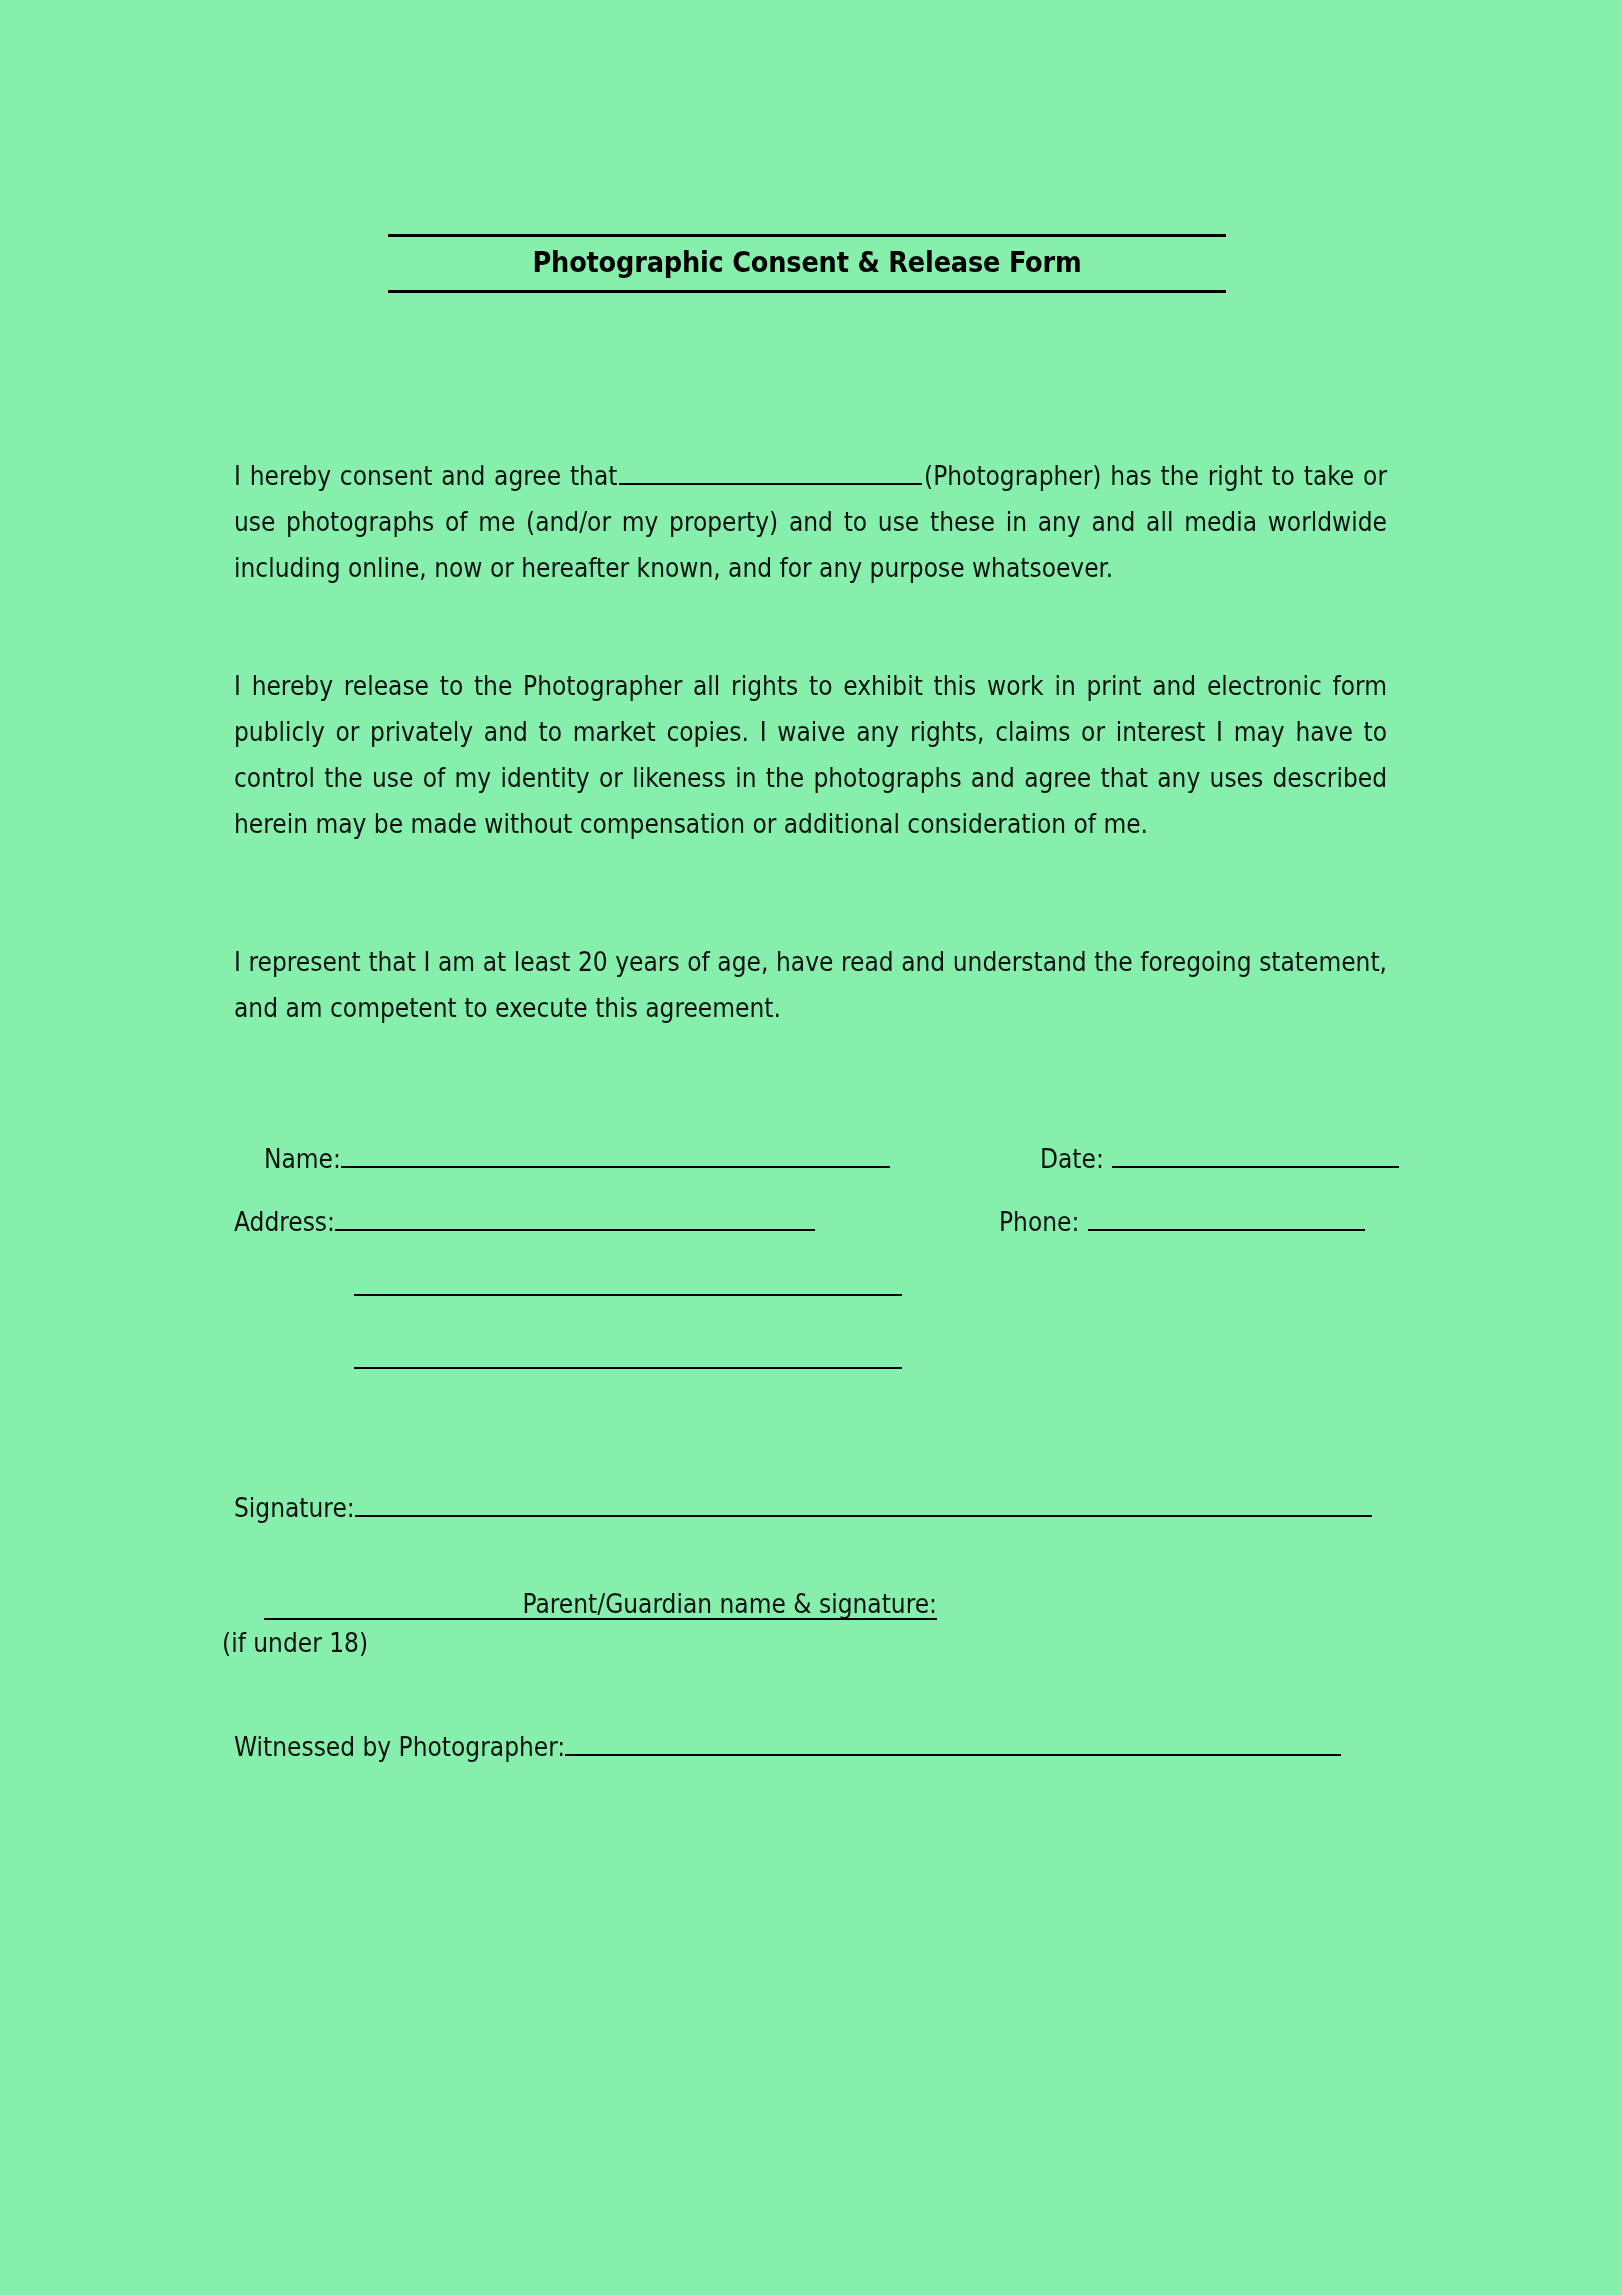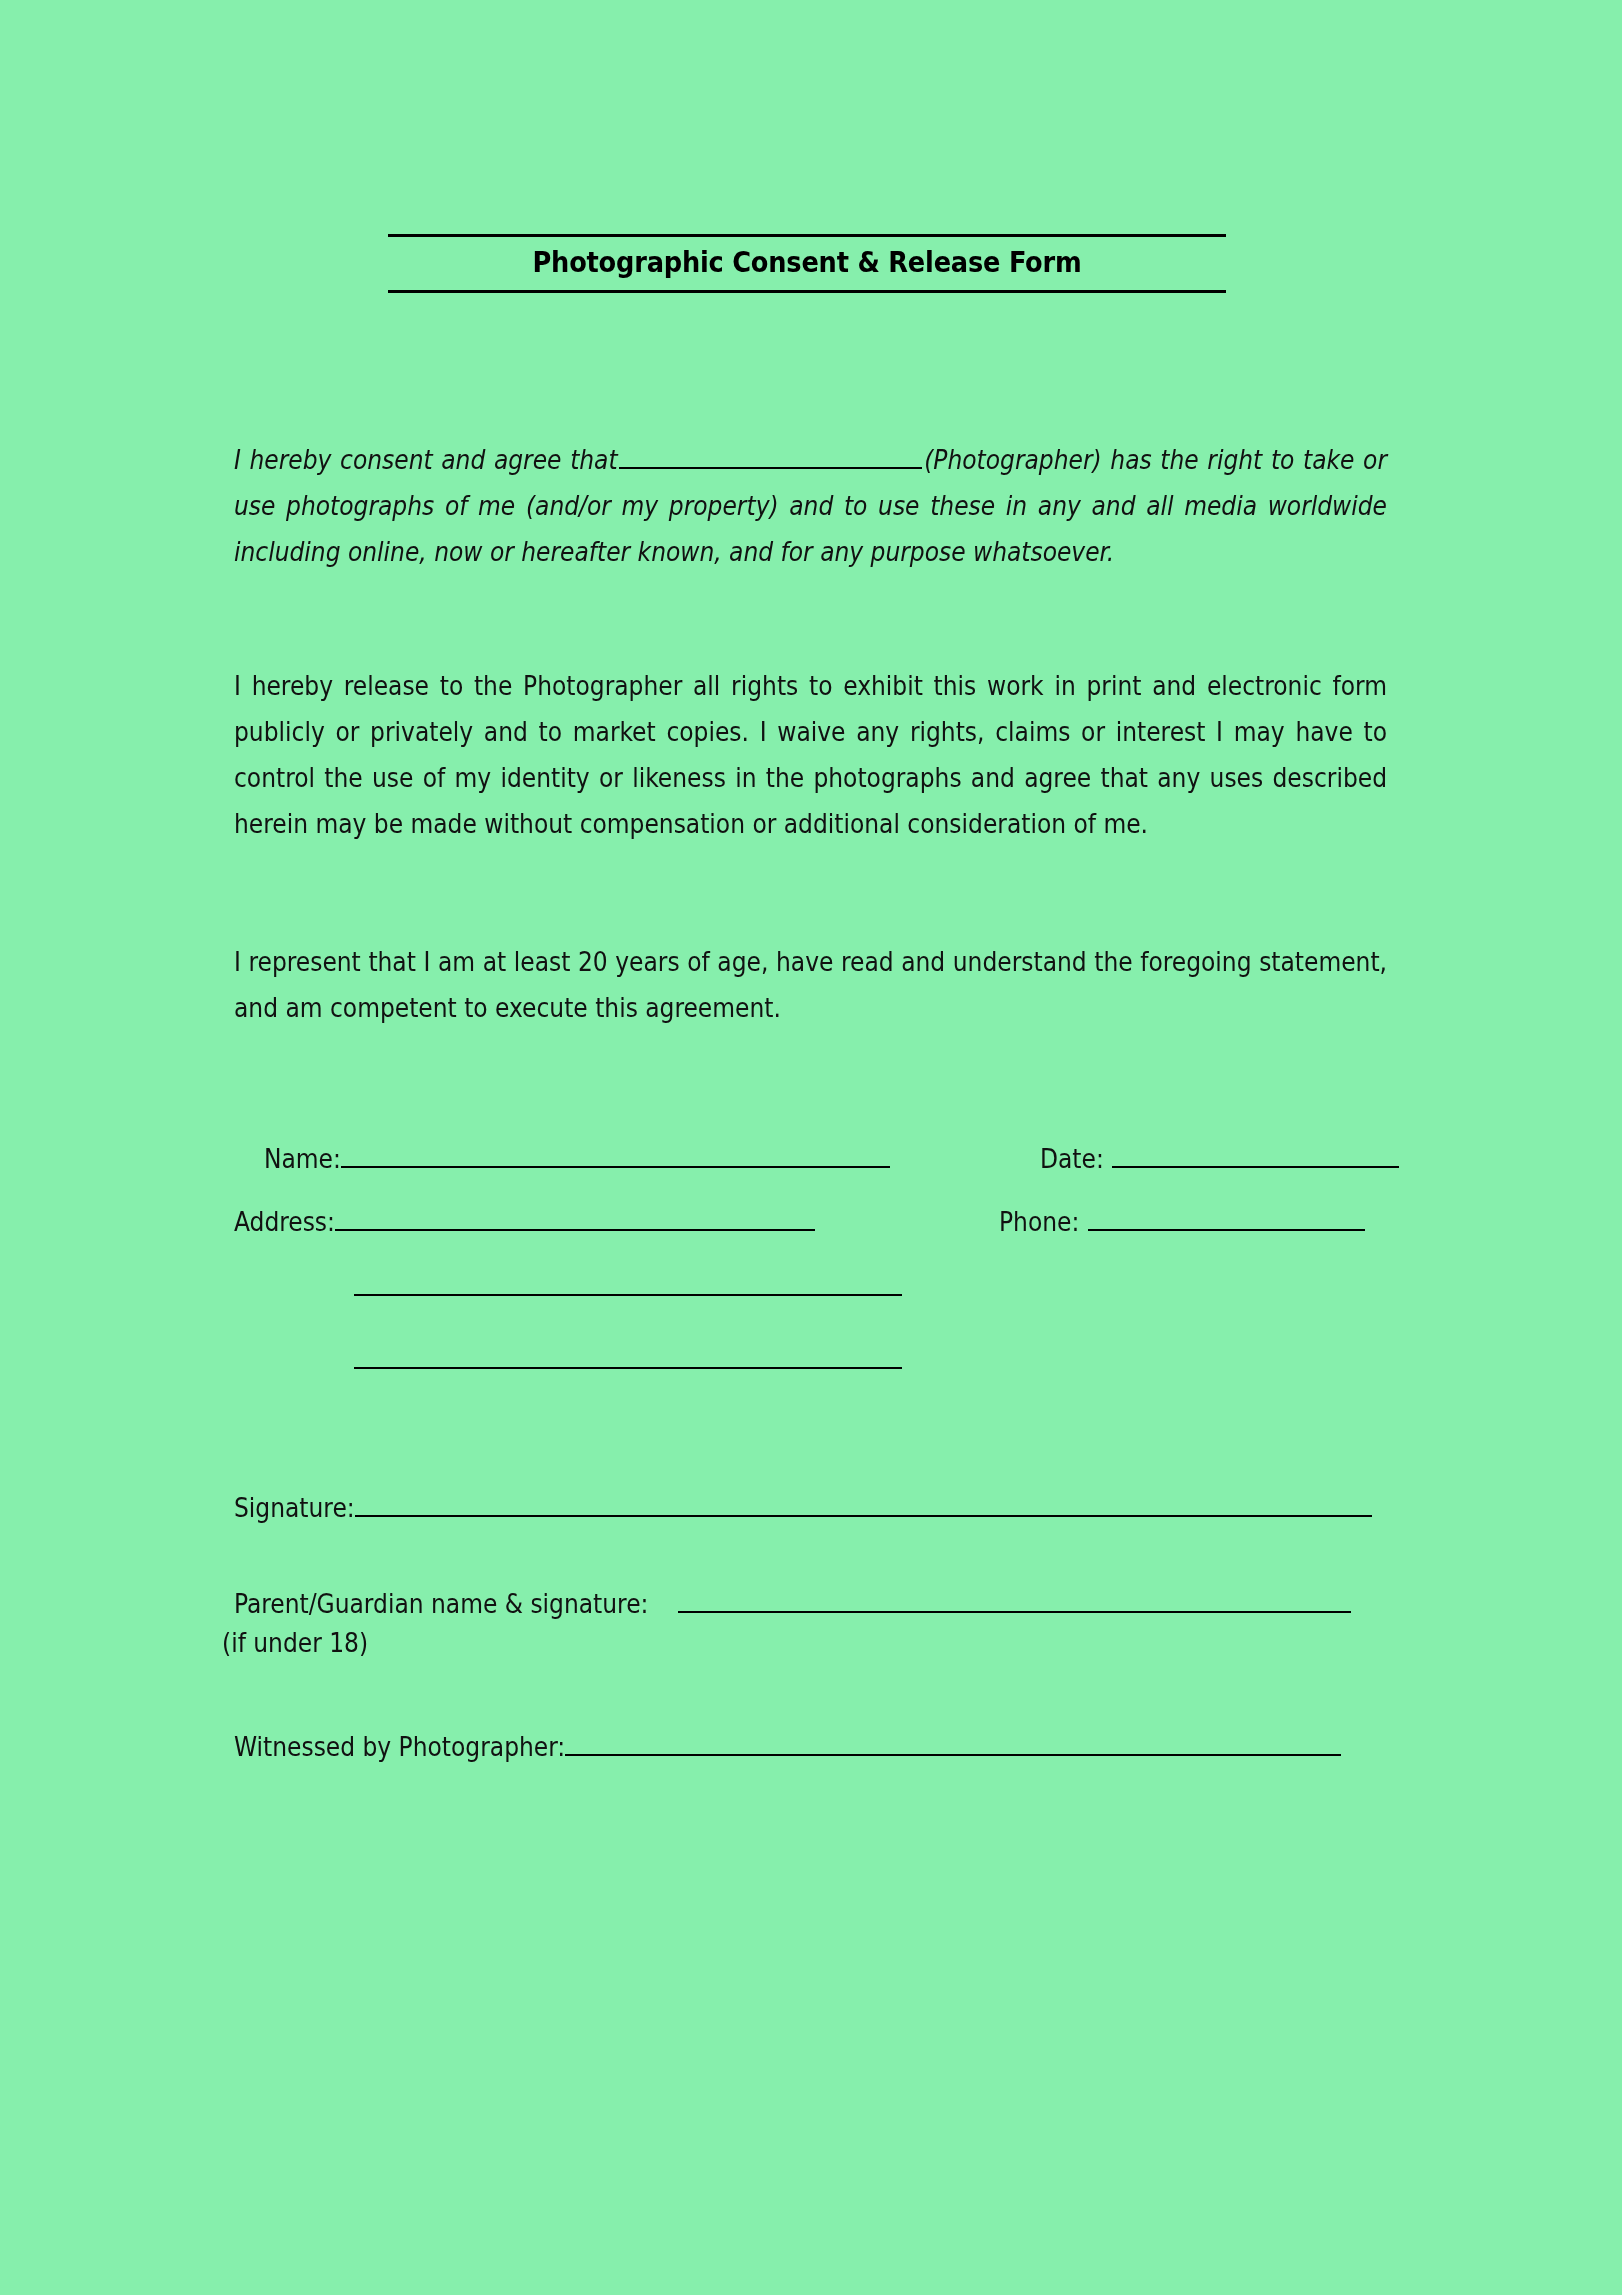--- a/index.html
+++ b/index.html
@@ -58,21 +58,21 @@
   
   .inline-blank {
     display: inline-block;
     width: 303px;
     border-bottom: 2.3px solid #000;
     height: 0.92em;
     vertical-align: baseline;
     margin: 0 1.8px;
   }
 
-  #para1 { top: 437px; font-style: italic; }
+  #para1 { top: 453px; }
   #para2 { top: 663px; }
   #para3 { top: 939px; }
 
   
   .field-row {
     position: absolute;
     display: flex;
     align-items: flex-end;
     font-size: 26px;
     color: #111111;
@@ -108,21 +108,21 @@
 
   
   #addr-line-2 { left: 354px; top: 1293px; width: 548px; }
   #addr-line-3 { left: 354px; top: 1366px; width: 548px; }
 
   
   #row-signature { left: 234px; top: 1488px; margin-top: 7px; }
   #row-signature .field-line { width: 1017px; }
 
   
-  #row-parent { left: 234px; top: 1591px; }
+  #row-parent { left: 234px; top: 1591px; flex-direction: column; }
   #row-parent .field-line { width: 673px; margin-left: 30px; }
   #parent-note {
     position: absolute;
     left: 222px;
     top: 1630px;
     font-size: 26px;
     color: #111111;
     line-height: 1.0;
     white-space: nowrap;
   }

